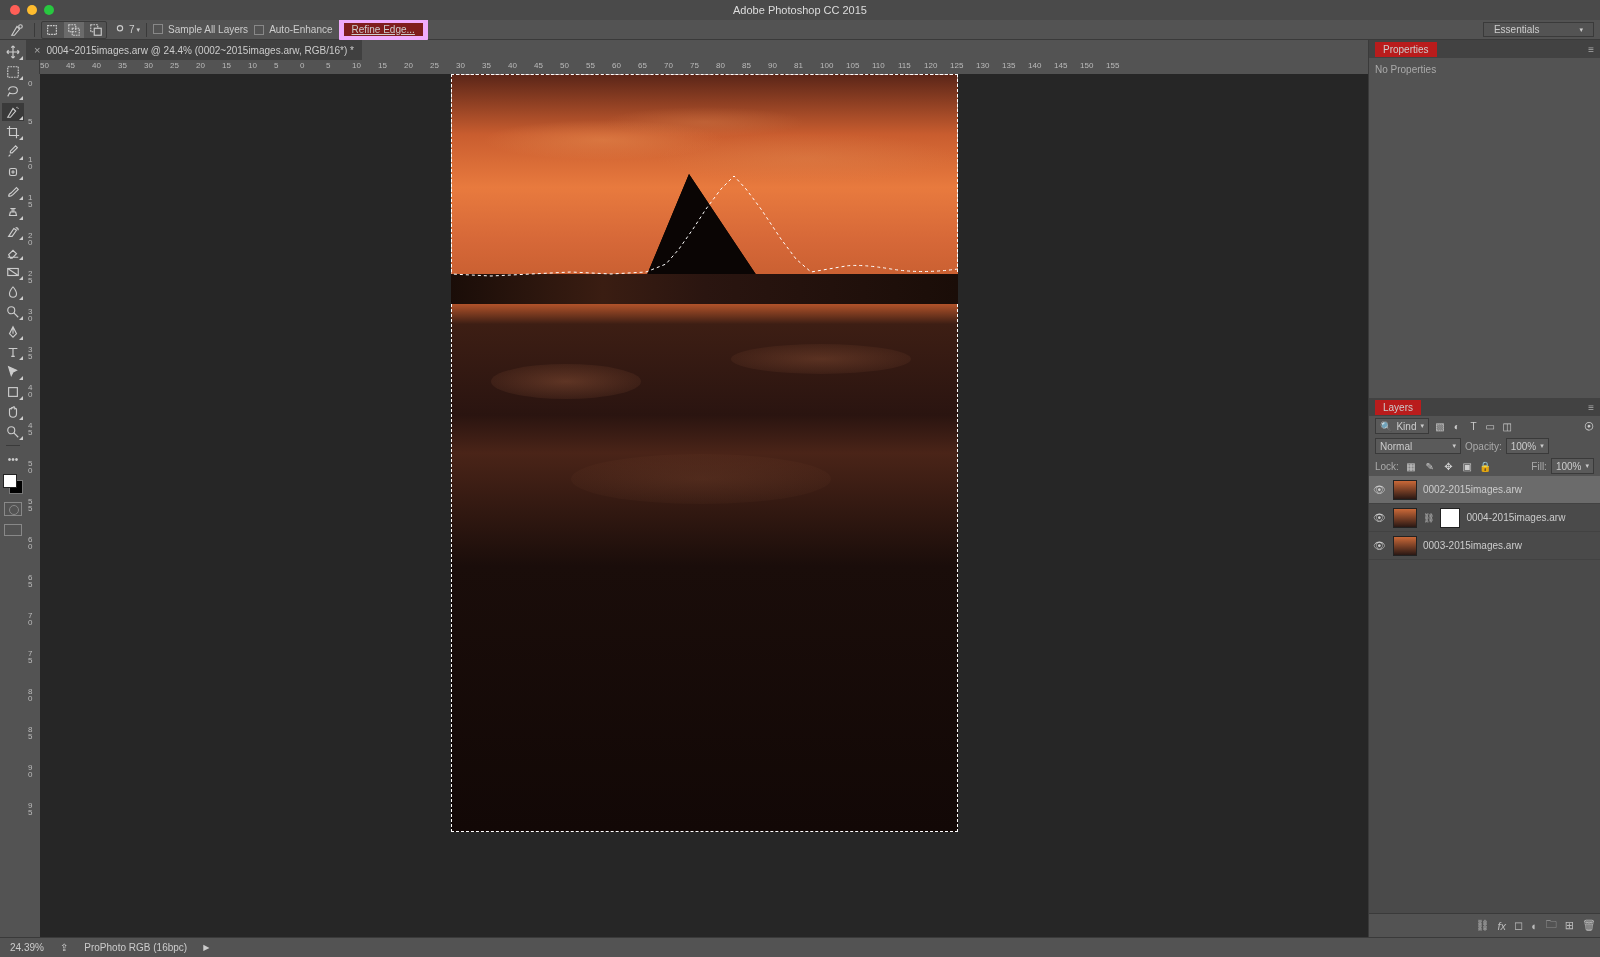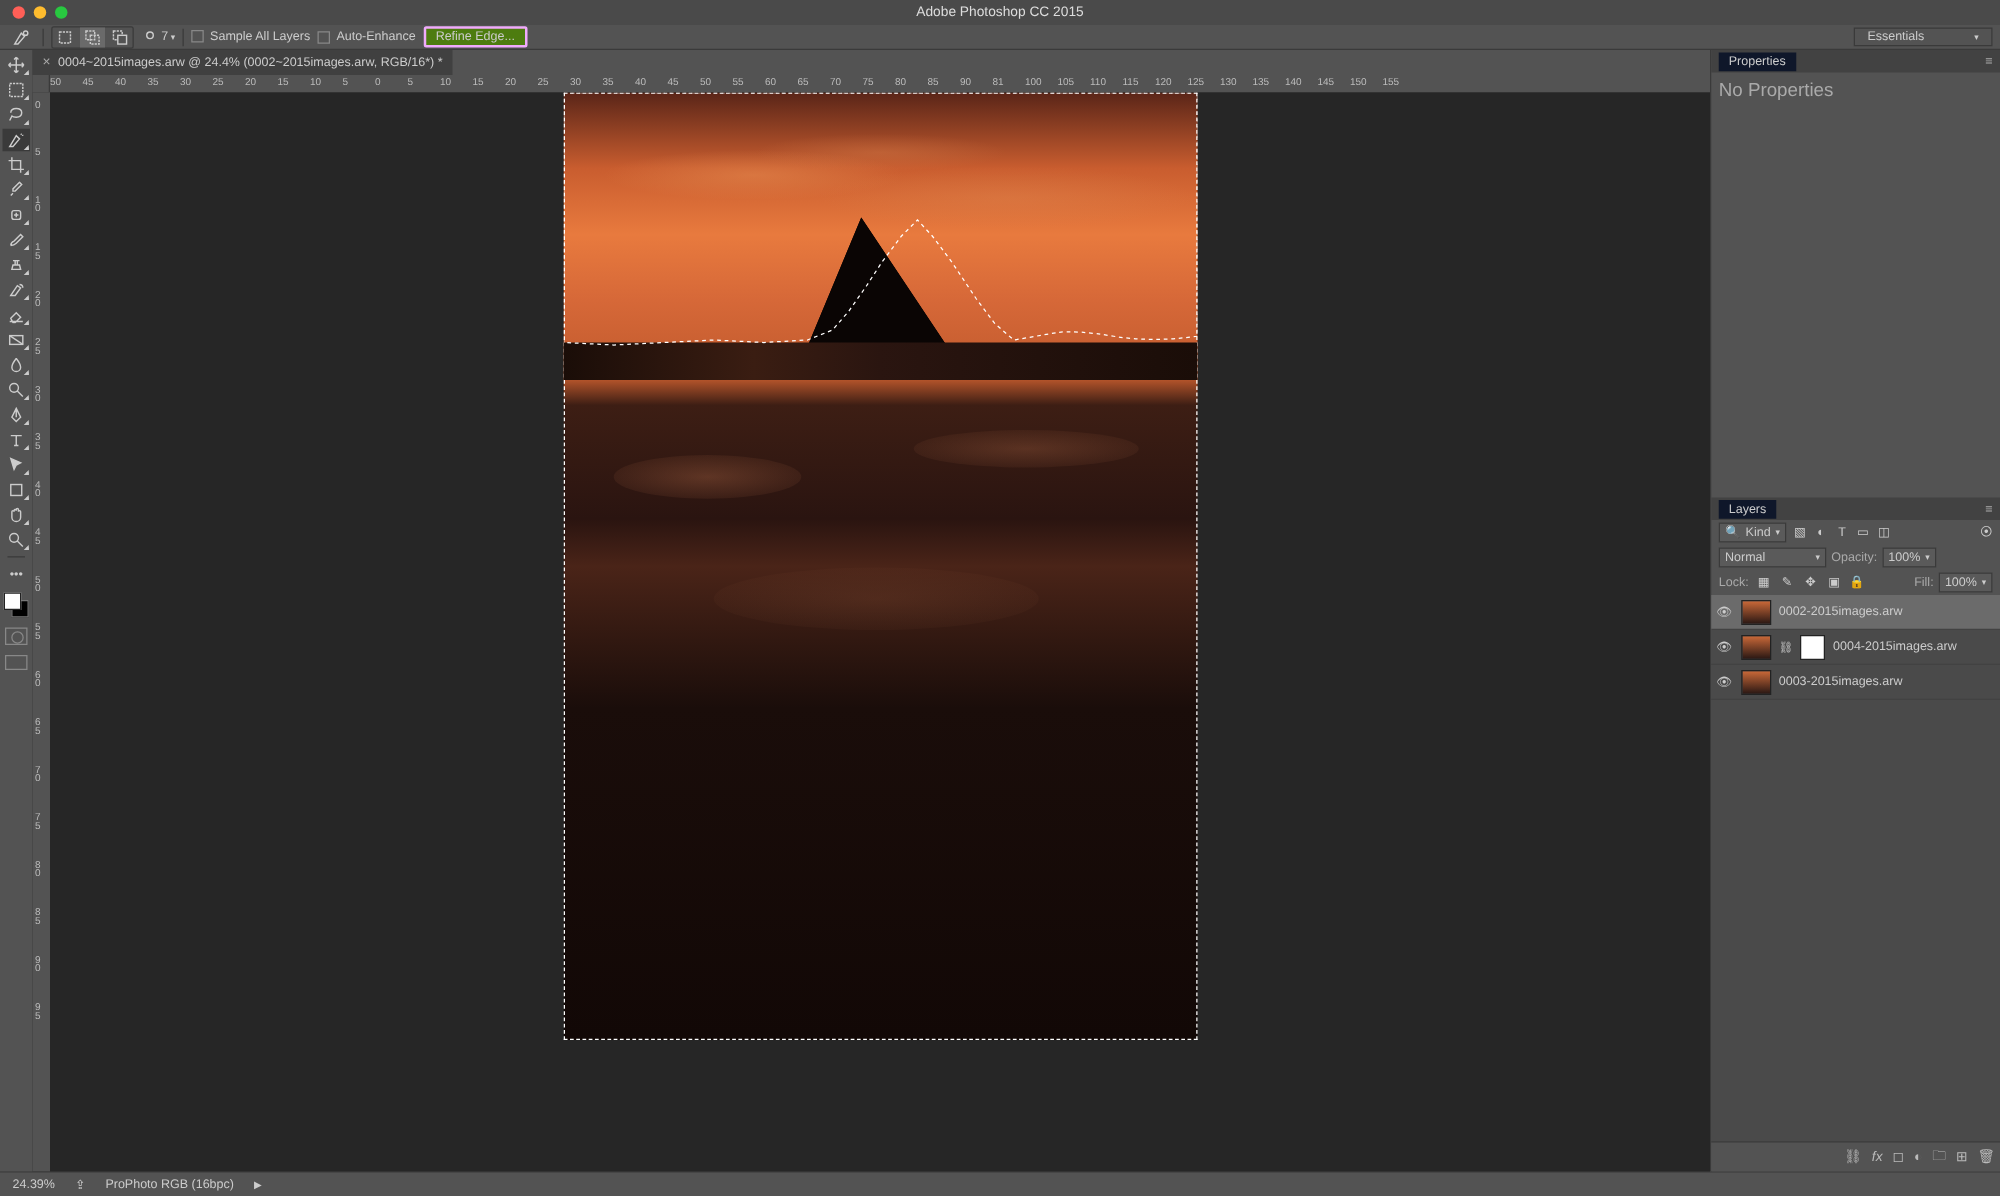--- a/index.html
+++ b/index.html
@@ -9,21 +9,21 @@
 .traffic span { width:10px; height:10px; border-radius:50%; display:block; }
 .tl-red{background:#ff5f57;} .tl-yel{background:#febc2e;} .tl-grn{background:#28c840;}
 .title { position:absolute; left:50%; transform:translateX(-50%); color:#ddd; font-size:11px; }
 .optbar { height:20px; background:#535353; display:flex; align-items:center; padding:0 6px; gap:6px; border-bottom:1px solid #3a3a3a; }
 .optbar .toolind { width:22px; height:16px; display:flex; align-items:center; justify-content:center; }
 .optbar .grp { display:flex; gap:2px; border:1px solid #3a3a3a; border-radius:2px; }
 .optbar .grp span { width:20px; height:16px; display:flex; align-items:center; justify-content:center; color:#ccc; }
 .optbar .grp span.sel { background:#6a6a6a; }
 .optbar .sz { display:flex; align-items:center; gap:2px; font-size:10px; }
 .optbar .chk { width:10px; height:10px; border:1px solid #888; display:inline-block; margin-right:2px; }
-.optbar .btn { background:#4d7c0f; border:2px solid #f0abfc; padding:1px 8px; border-radius:2px; font-size:10px; color:#ccc; }
+.optbar .btn { background:#7f1d1d; border:5px solid #f0abfc; padding:1px 8px; border-radius:2px; font-size:10px; color:#ccc;text-decoration:underline; }
 .ws-sel { margin-left:auto; display:flex; align-items:center; border:1px solid #3a3a3a; padding:1px 10px; gap:40px; font-size:10px; color:#ccc; }
 .main { display:flex; height:calc(100% - 60px); }
 .toolbox { width:26px; background:#535353; display:flex; flex-direction:column; align-items:center; padding-top:3px; gap:2px; }
 .toolbox .tool { width:22px; height:18px; display:flex; align-items:center; justify-content:center; color:#ccc; position:relative; cursor:pointer; }
 .toolbox .tool.sel { background:#3a3a3a; }
 .toolbox .tool.tri::after { content:''; position:absolute; right:1px; bottom:1px; border:2px solid transparent; border-right-color:#ccc; border-bottom-color:#ccc; }
 .toolbox .sep { width:14px; height:1px; background:#3a3a3a; margin:2px 0; }
 .fgswatch { width:20px; height:20px; position:relative; margin-top:4px; }
 .fgswatch .fg { position:absolute; width:14px; height:14px; background:#fff; border:1px solid #222; top:0; left:0; z-index:2;}
 .fgswatch .bg { position:absolute; width:14px; height:14px; background:#000; border:1px solid #777; bottom:0; right:0;}
@@ -53,23 +53,23 @@
  radial-gradient(ellipse 120px 20px at 30% 40%,rgba(230,140,80,.5),transparent),
  radial-gradient(ellipse 150px 25px at 70% 60%,rgba(220,130,75,.4),transparent),
  radial-gradient(ellipse 100px 15px at 50% 20%,rgba(210,120,70,.4),transparent);}
 .water1{position:absolute;top:290px;left:40px;width:150px;height:35px;background:radial-gradient(ellipse,rgba(200,120,80,.3),transparent);border-radius:50%;}
 .water2{position:absolute;top:270px;left:280px;width:180px;height:30px;background:radial-gradient(ellipse,rgba(200,120,80,.25),transparent);border-radius:50%;}
 .water3{position:absolute;top:380px;left:120px;width:260px;height:50px;background:radial-gradient(ellipse,rgba(150,90,60,.2),transparent);border-radius:50%;}
 .rail { width:28px; background:#535353; border-left:1px solid #3a3a3a; display:flex; flex-direction:column; align-items:center; padding-top:20px; gap:14px; }
 .rail .ricon { width:18px; height:18px; color:#bbb; display:flex; align-items:center; justify-content:center; font-style:italic; font-family:serif; }
 .panels { width:232px; background:#535353; display:flex; flex-direction:column; border-left:1px solid #3a3a3a; }
 .panel-hdr { height:18px; background:#424242; display:flex; align-items:center; padding:0 6px; font-size:10px; color:#ccc; justify-content:space-between; }
-.panel-tab { background:#0f172a; padding:2px 8px; display:inline-block; }
+.panel-tab { background:#b91c1c; padding:2px 8px; display:inline-block; }
 .panel-menu { color:#aaa; font-size:10px; }
-.props-body { flex:0 0 340px; padding:6px; font-size:15px; color:#aaa; }
+.props-body { flex:0 0 340px; padding:6px; font-size:10px; color:#aaa; }
 .layers-body { flex:1; display:flex; flex-direction:column; }
 .lrow { display:flex; align-items:center; padding:2px 6px; gap:4px; font-size:10px; color:#ccc; }
 .lrow .lbl { color:#aaa; }
 .lrow select,.lrow .dd { background:#5a5a5a; border:1px solid #3a3a3a; color:#ccc; font-size:10px; height:16px; }
 .lrow .dd { display:flex; align-items:center; padding:0 4px; gap:4px; }
 .filter-icons span{width:14px;height:14px;display:inline-flex;align-items:center;justify-content:center;color:#ccc;}
 .lock-icons span{width:14px;height:14px;display:inline-flex;align-items:center;justify-content:center;color:#ccc;margin:0 1px;}
 .layer-list { flex:1; background:#4a4a4a; }
 .layer { display:flex; align-items:center; height:28px; padding:0 4px; gap:6px; font-size:10px; color:#ccc; border-bottom:1px solid #424242;}
 .layer.sel { background:#6b6b6b; }

